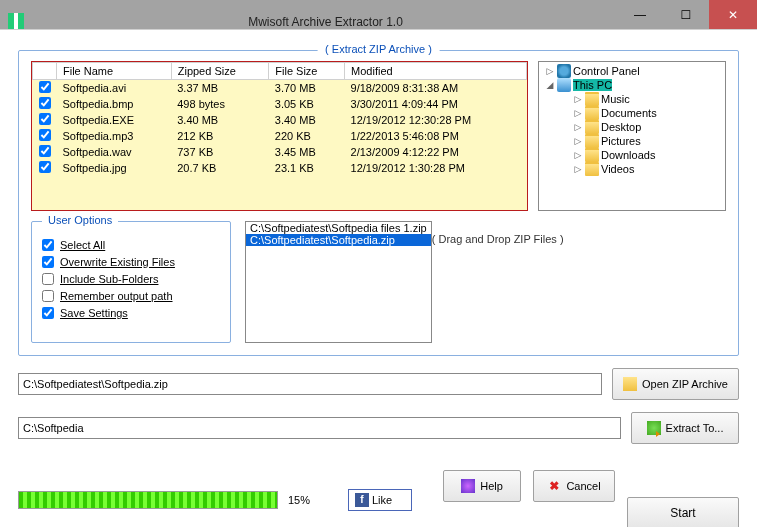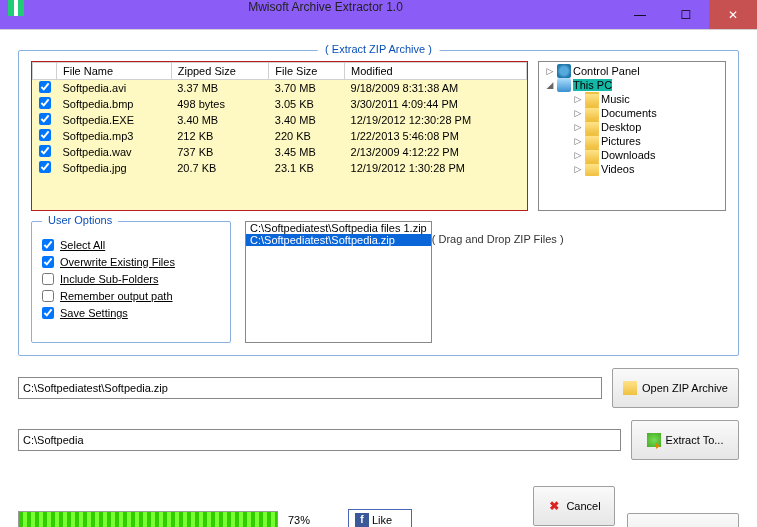--- a/index.html
+++ b/index.html
@@ -1,17 +1,17 @@
 <!DOCTYPE html>
 <html><head>
 <meta charset="utf-8">
 <style>
 * { box-sizing: border-box; margin: 0; padding: 0; }
 body { font-family: "Segoe UI", Tahoma, sans-serif; font-size: 11px; background: #fff; width: 757px; height: 527px; overflow: hidden; }
-.titlebar { height: 30px; background: #8b5cf6; border-bottom: 1px solid #d0d0d0; display: flex; align-items: flex-start; padding: 0 0 0 8px; }
+.titlebar { height: 30px; background: #a3a3a3; border-bottom: 1px solid #d0d0d0; display: flex; align-items: flex-end; padding: 0 0 0 8px; }
 .titlebar .app-icon { width: 16px; height: 16px; background: linear-gradient(90deg, #2c7 0%, #2c7 40%, #fff 40%, #fff 60%, #2c7 60%); margin-right: 10px; }
 .titlebar .title { flex: 1; text-align: center; font-size: 12px; color: #222; }
 .titlebar .win-controls { display: flex; }
 .titlebar .win-btn { width: 46px; height: 29px; display: flex; align-items: center; justify-content: center; font-size: 12px; cursor: default; }
 .titlebar .win-btn.close { background: #c75050; color: #fff; width: 48px; }
 .content { padding: 12px 18px; }
 .groupbox { border: 1px solid #8ab0e0; border-radius: 2px; padding: 10px 12px 12px; margin-top: 8px; position: relative; }
 .groupbox-title { position: absolute; top: -8px; left: 50%; transform: translateX(-50%); background: #fff; padding: 0 8px; color: #0b50b8; font-size: 11px; }
 .main-row { display: flex; gap: 10px; }
 .file-table { flex: 1; border: 1px solid #b91c1c; height: 150px; overflow: hidden; background: #fef9c3; }
@@ -32,21 +32,21 @@
 .useropts { width: 200px; border: 1px solid #8ab0e0; border-radius: 2px; padding: 12px 10px; position: relative; text-decoration: underline; }
 .useropts-title { position: absolute; top: -8px; left: 10px; background: #fff; padding: 0 6px; color: #0b50b8; }
 .useropts label { display: flex; align-items: center; gap: 6px; margin: 5px 0; }
 .dropzone-wrap { flex: 1; display: flex; flex-direction: row; }
 .droplist { border: 1px solid #888; height: 122px; background: #fff; overflow: hidden; }
 .droplist .item { padding: 0 4px; color: #000; }
 .droplist .item.sel { background: #0a66d8; color: #fff; }
 .droplabel { text-align: left; margin-top: 12px; color: #333; }
 .path-row { display: flex; gap: 10px; margin-top: 12px; align-items: center; }
 .path-row input { flex: 1; height: 22px; border: 1px solid #888; padding: 0 4px; font-size: 11px; }
-.btn { height: 40px; min-width: 108px; border: 1px solid #a0a0a0; background: linear-gradient(#fafafa, #e6e6e6); border-radius: 2px; font-size: 11px; display: flex; align-items: center; justify-content: center; gap: 5px; cursor: default; padding: 0 10px; }
+.btn { height: 32px; min-width: 108px; border: 1px solid #a0a0a0; background: linear-gradient(#fafafa, #e6e6e6); border-radius: 2px; font-size: 11px; display: flex; align-items: center; justify-content: center; gap: 5px; cursor: default; padding: 0 10px; }
 .btn-ico { width: 14px; height: 14px; display: inline-block; }
 .ico-open { background: linear-gradient(#ffe38a, #f0c040); }
 .ico-extract { background: radial-gradient(#7d5, #4a2); position: relative; }
 .ico-extract::after { content: ""; position: absolute; right: -2px; bottom: -2px; border: 3px solid transparent; border-left: 4px solid #d80; }
 .bottom-row { display: flex; align-items: center; gap: 10px; margin: 14px 18px 0; }
 .progress { flex: 0 0 260px; height: 18px; border: 1px solid #999; background: #fff; position: relative; }
 .progress .bar { background: repeating-linear-gradient(90deg, #3c0 0, #3c0 4px, #7f3 4px, #7f3 8px); height: 100%; width: 100%; }
 .pct { width: 50px; }
 .bottom-btns { display: flex; gap: 12px; margin-left: auto; }
 .fb-btn { min-width: 64px; height: 22px; border: 1px solid #4a66b8; background: #fff; display: flex; align-items: center; gap: 3px; font-size: 11px; padding: 0 6px;}
@@ -231,26 +231,30 @@
       <span class="btn-ico ico-extract"></span>
       <span>Extract To...</span>
     </div>
   </div>
 </div>
 
 <div class="bottom-row">
   <div class="progress">
       <div class="bar"></div>
     </div>
-  <div class="pct">73%</div>
+  <div class="pct">15%</div>
   <div class="fb-btn">
     <span class="f">f</span>
     <span>Like</span>
   </div>
   <div class="bottom-btns">
+    <div class="btn" style="min-width:78px">
+      <span class="btn-ico ico-help"></span>
+      <span>Help</span>
+    </div>
     <div class="btn" style="min-width:82px">
       <span class="btn-ico ico-cancel">✖</span>
       <span>Cancel</span>
     </div>
     <div class="btn start">
       <span>Start</span>
     </div>
   </div>
 </div>
 

